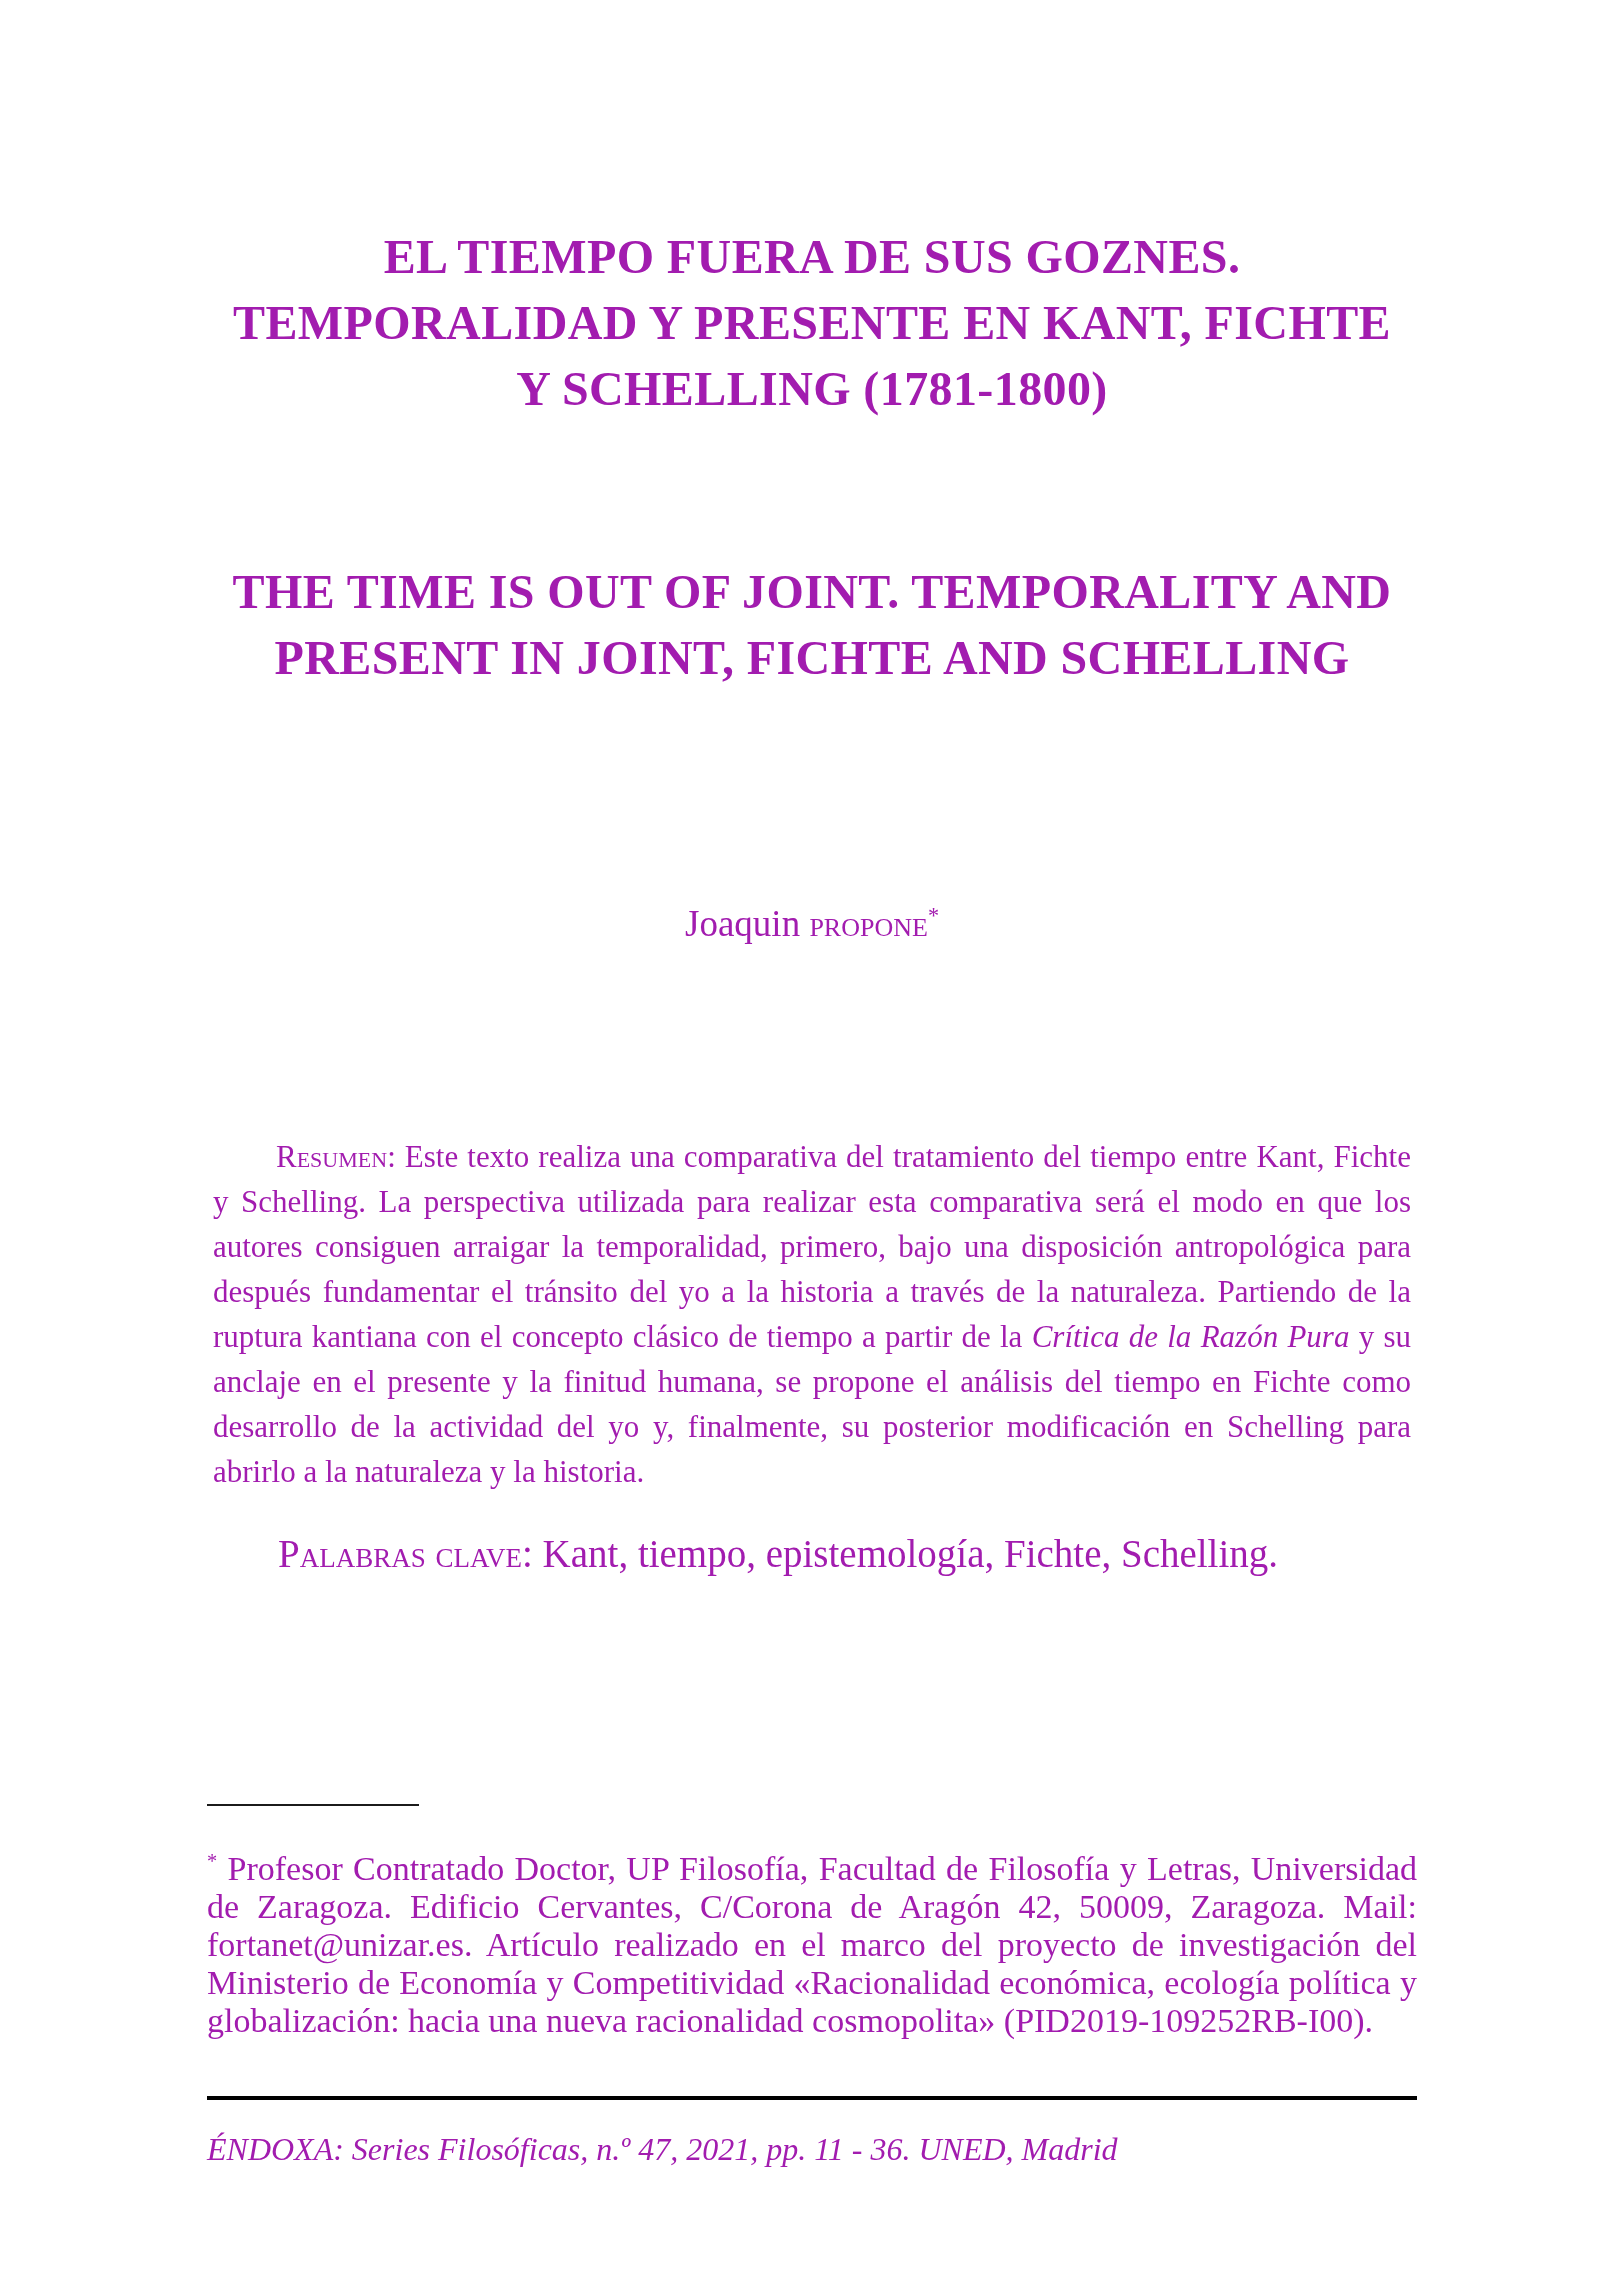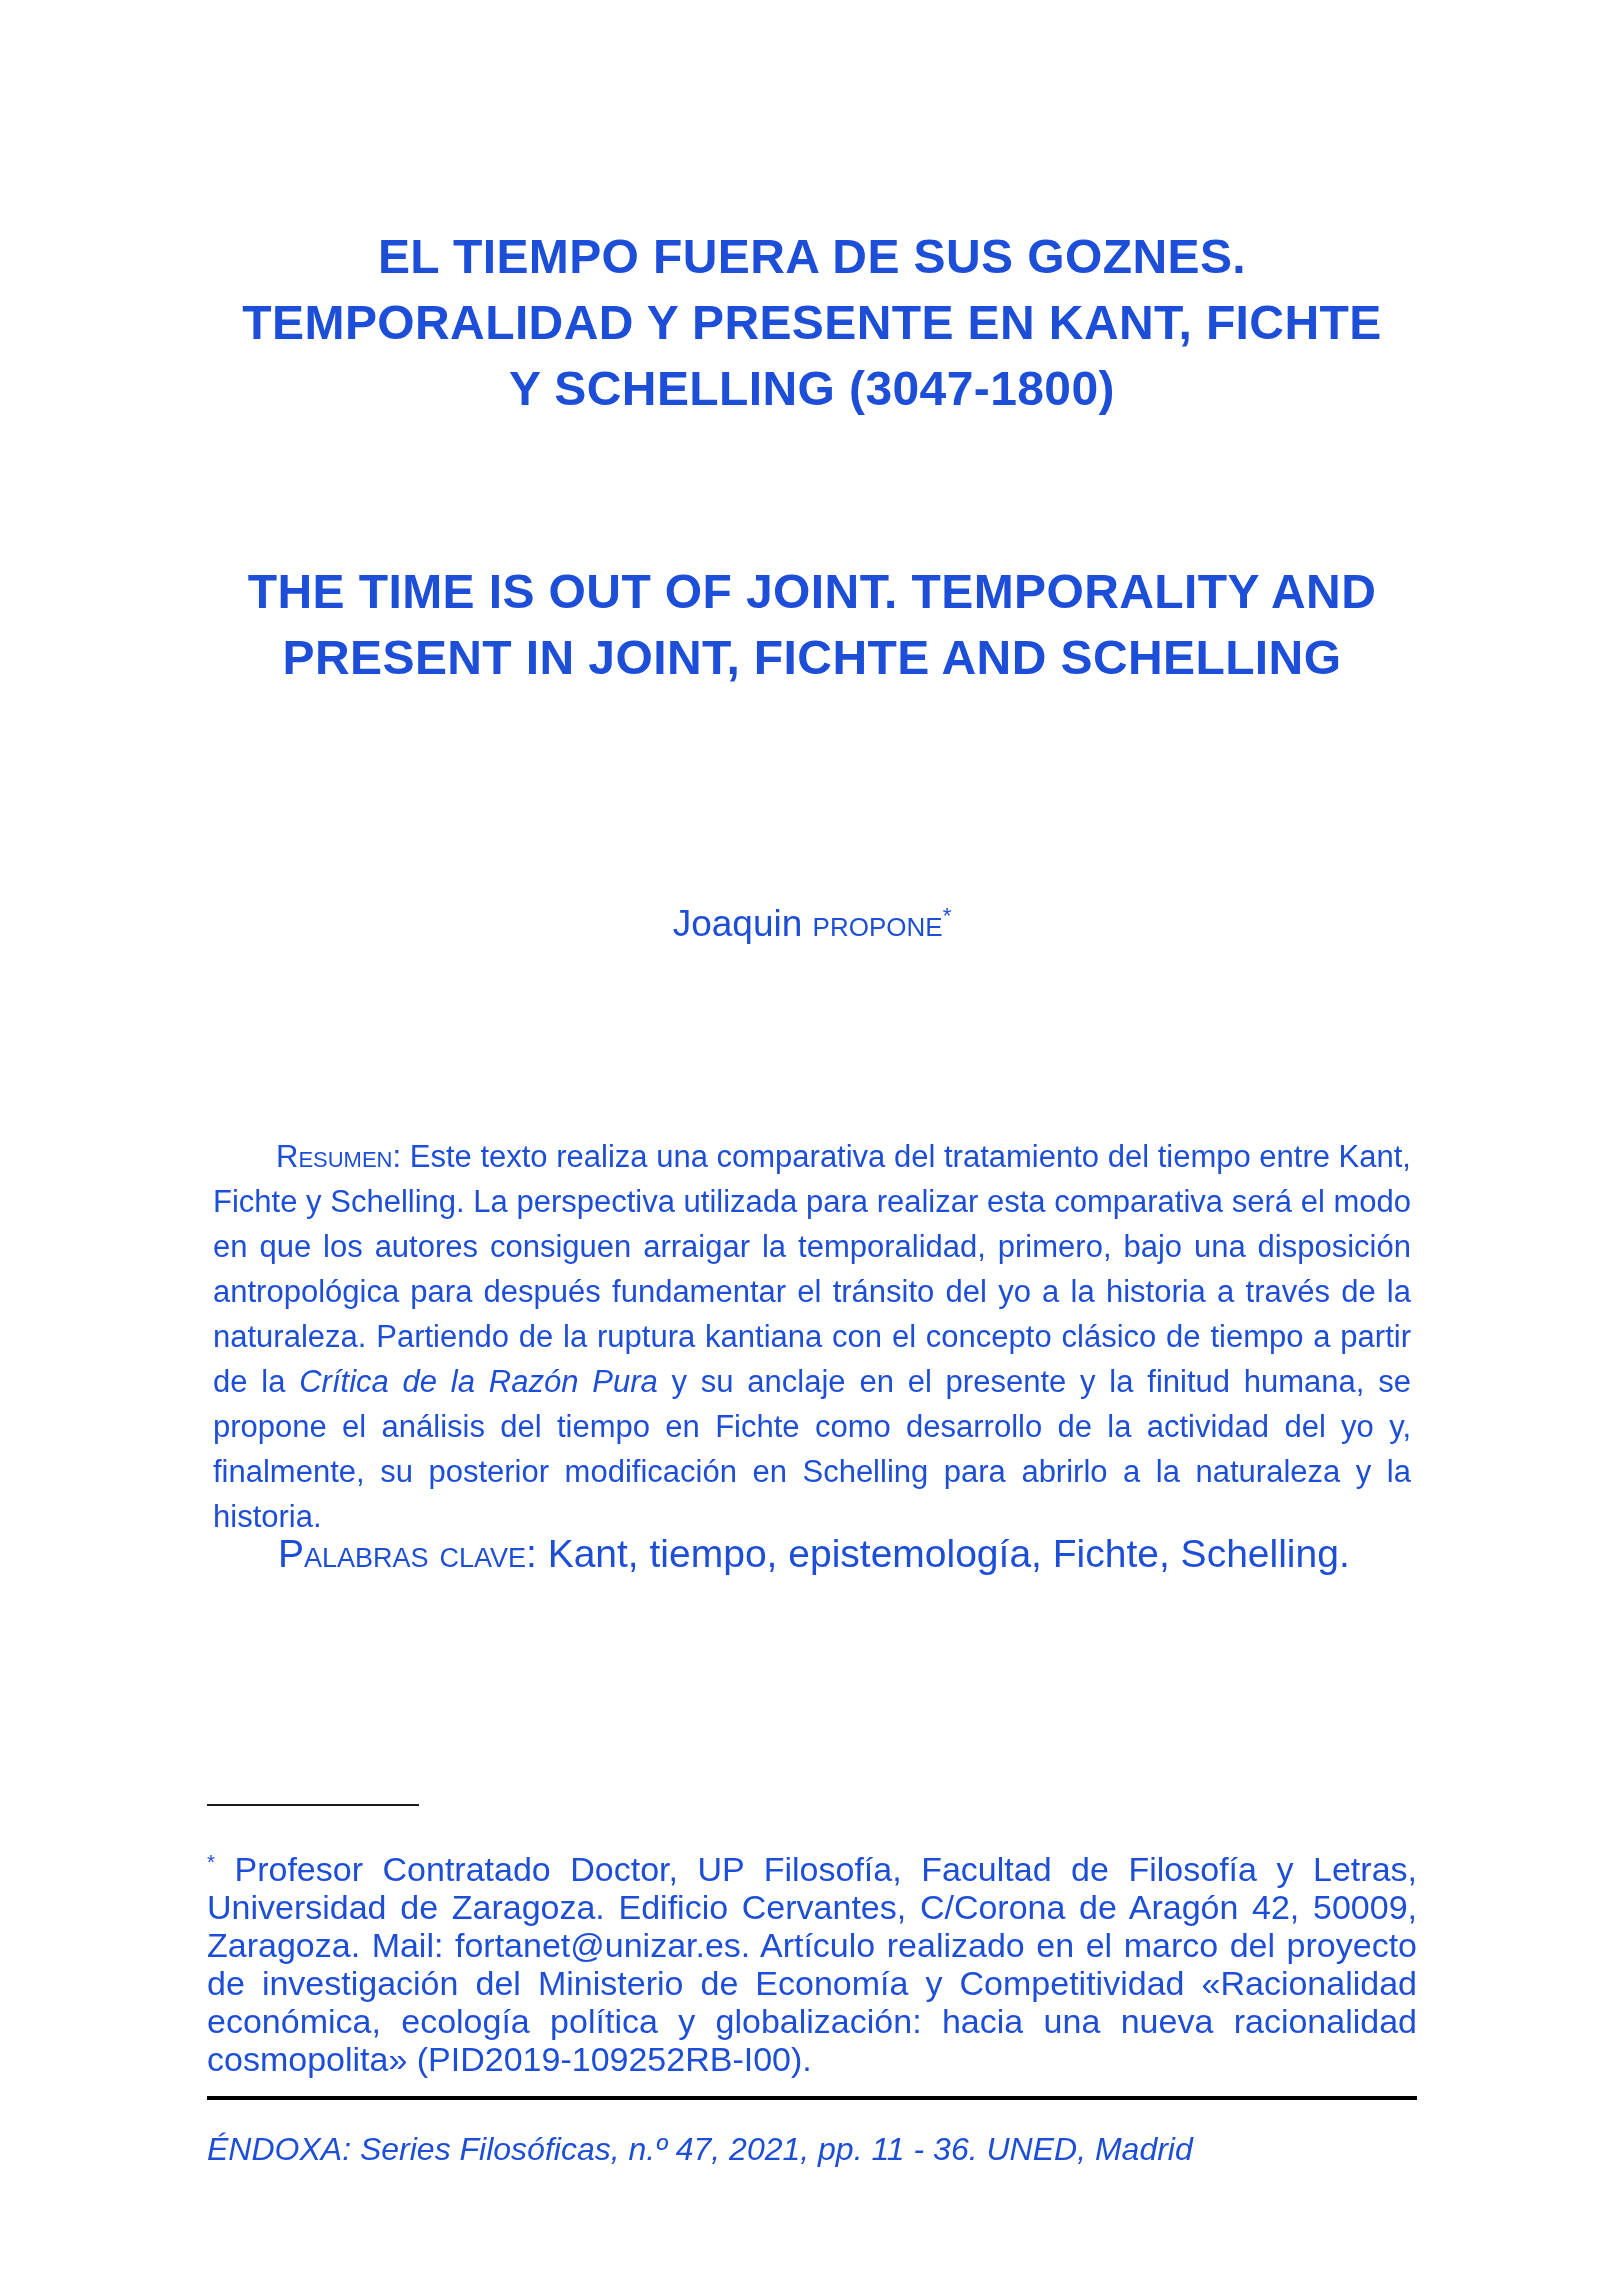--- a/index.html
+++ b/index.html
@@ -5,22 +5,22 @@
   html, body {
     margin: 0;
     padding: 0;
     background: #ffffff;
   }
   .page {
     position: relative;
     width: 1618px;
     height: 2284px;
     background: #ffffff;
-    color: #1d4ed8;
-    font-family: Liberation Sans, sans-serif;
+    color: #a21caf;
+    font-family: Liberation Serif, serif;
     overflow: hidden;
   }
   .abs {
     position: absolute;
     left: 207px;
     right: 201px;
   }
   .doc-title {
     text-align: center;
     font-weight: bold;
@@ -94,21 +94,21 @@
   }
 </style>
 </head>
 <body>
 
 <div class="page">
 
   <div class="abs doc-title title-es">
     <div>EL TIEMPO FUERA DE SUS GOZNES.</div>
     <div>TEMPORALIDAD Y PRESENTE EN KANT, FICHTE</div>
-    <div>Y SCHELLING (3047-1800)</div>
+    <div>Y SCHELLING (1781-1800)</div>
   </div>
 
   <div class="abs doc-title title-en">
     <div>THE TIME IS OUT OF JOINT. TEMPORALITY AND</div>
     <div>PRESENT IN JOINT, FICHTE AND SCHELLING</div>
   </div>
 
   <div class="abs author-block">
     <div class="author-name"><span>Joaquin</span> <span class="sc">propone</span><sup>*</sup></div>
   </div>

